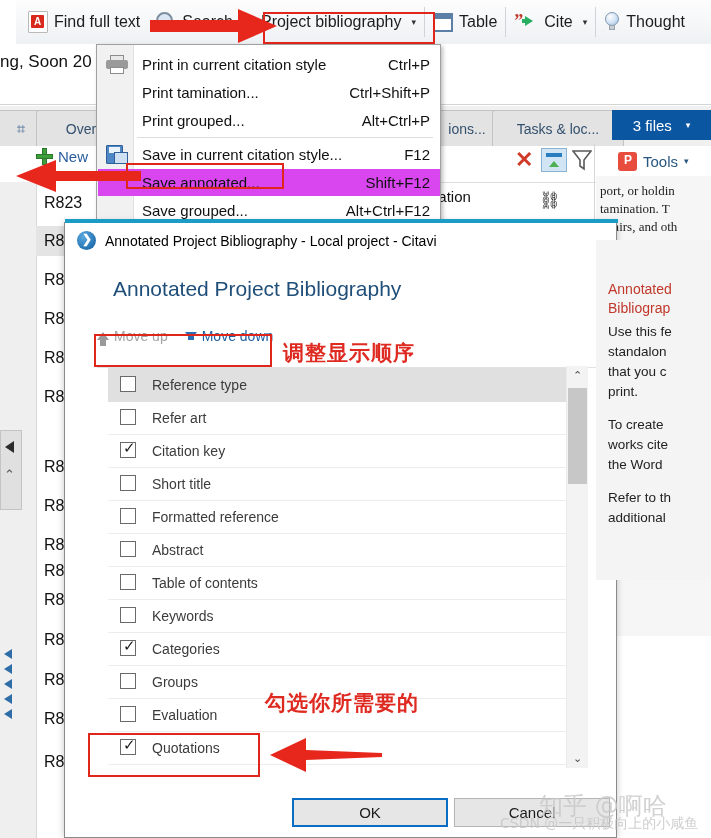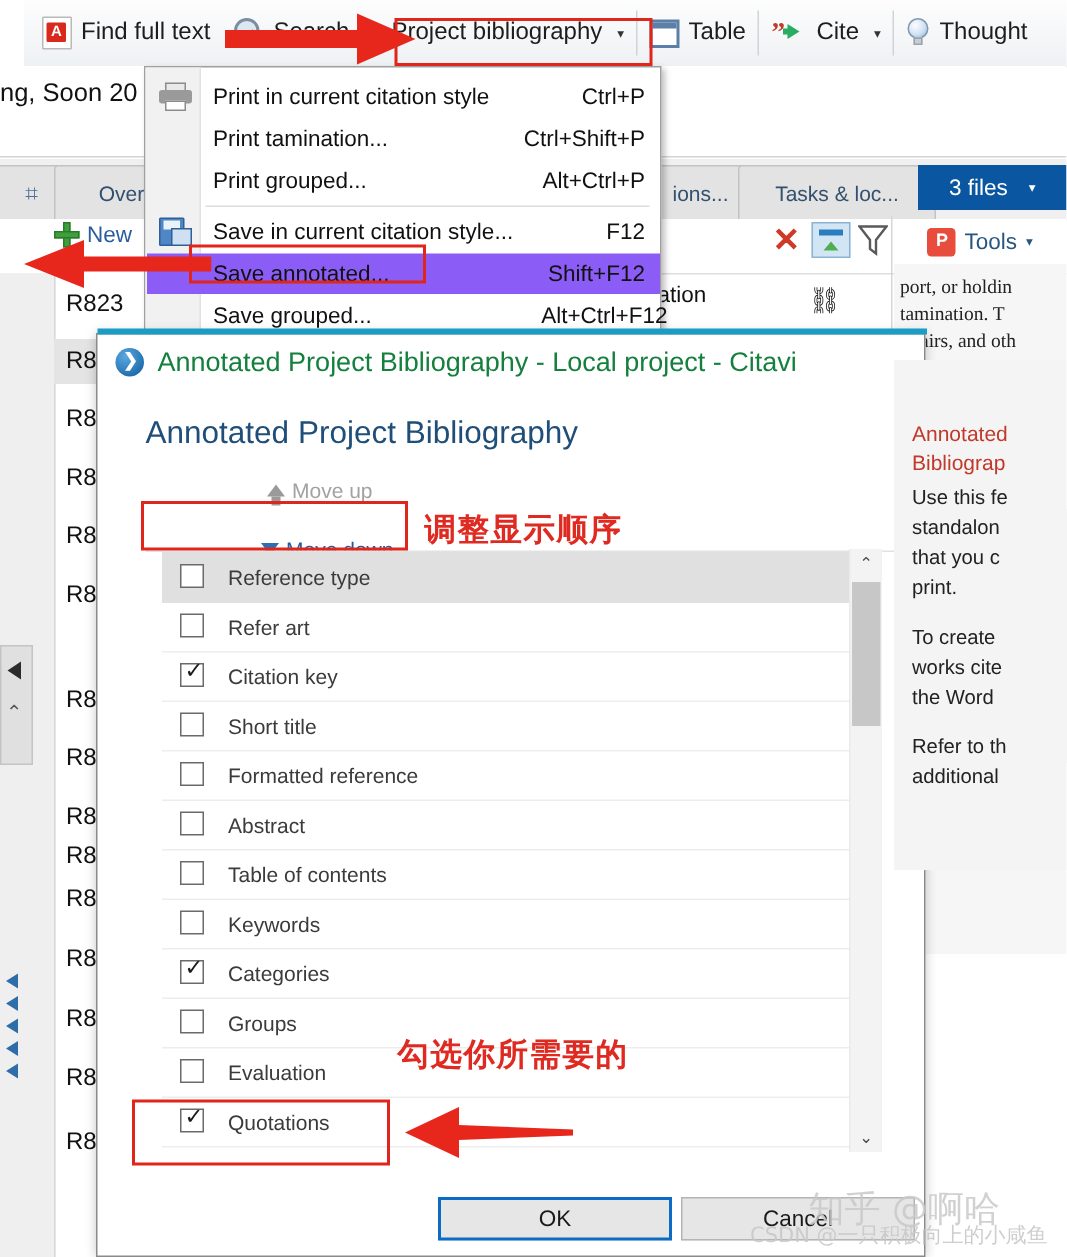--- a/index.html
+++ b/index.html
@@ -115,45 +115,45 @@
   
   #menu{
     position:absolute;left:96px;top:44px;width:345px;height:178px;
     background:#ffffff;border:1px solid #a0a0a0;box-shadow:2px 2px 4px rgba(0,0,0,.25);
     box-sizing:border-box;
   }
   #menu-gutter{position:absolute;left:0;top:0;width:36px;height:100%;background:#f1f1f1;border-right:1px solid #e1e1e1;}
   .mi{position:absolute;left:1px;width:342px;height:27px;display:flex;align-items:center;font-size:15px;color:#111;}
   .mi .mlbl{position:absolute;left:44px;}
   .mi .mkey{position:absolute;right:10px;color:#111;}
-  .mi.hl{background:#8b5cf6;}
+  .mi.hl{background:#d946ef;}
   .msep{position:absolute;left:40px;width:296px;height:1px;background:#dcdcdc;}
   .ic-print{position:absolute;left:8px;width:22px;height:19px;}
   .ic-print .body{position:absolute;left:0;top:5px;width:22px;height:9px;background:#9a9a9a;border-radius:2px;}
   .ic-print .top{position:absolute;left:4px;top:0;width:14px;height:6px;background:#e9e9e9;border:1px solid #8c8c8c;box-sizing:border-box;}
   .ic-print .out{position:absolute;left:4px;top:12px;width:14px;height:7px;background:#fff;border:1px solid #8c8c8c;box-sizing:border-box;}
   .ic-save{position:absolute;left:8px;width:22px;height:20px;}
   .ic-save .d{position:absolute;left:0;top:0;width:17px;height:19px;background:#4f86c6;border:1px solid #2e5f96;box-sizing:border-box;border-radius:1px;}
   .ic-save .w{position:absolute;left:3px;top:2px;width:11px;height:6px;background:#eaf2fa;}
   .ic-save .p{position:absolute;left:8px;top:7px;width:14px;height:12px;background:#cfe0f2;border:1px solid #2e5f96;box-sizing:border-box;}
 
   
   #dialog{
     position:absolute;left:64px;top:222px;width:553px;height:616px;
     background:#ffffff;border:1px solid #8a8a8a;box-sizing:border-box;
     box-shadow:0 0 7px rgba(0,0,0,.22);
   }
   #dlg-accent{position:absolute;left:0;top:-4px;width:553px;height:4px;background:#1a9cc4;}
-  #dlg-title{position:absolute;left:12px;top:8px;display:flex;align-items:center;gap:9px;font-size:18px;color:#15803d;}
+  #dlg-title{position:absolute;left:12px;top:8px;display:flex;align-items:center;gap:9px;font-size:14px;color:#000000;}
   .ic-citavi{width:19px;height:19px;border-radius:50%;background:radial-gradient(circle at 35% 30%,#5aa8e0,#0d5a9c);position:relative;}
   .ic-citavi::after{content:"❯";position:absolute;left:5px;top:1px;color:#fff;font-size:12px;font-weight:bold;}
 
-  #dlg-heading{position:absolute;left:32px;top:54px;font-size:21px;color:#1f4e79;}
-
-  #movebar{position:absolute;left:32px;top:96px;width:232px;height:34px;display:flex;align-items:center;gap:23px;flex-direction:column;}
+  #dlg-heading{position:absolute;left:48px;top:54px;font-size:21px;color:#1f4e79;}
+
+  #movebar{position:absolute;left:32px;top:96px;width:232px;height:34px;display:flex;align-items:center;gap:7px;}
   .mv{display:flex;align-items:center;gap:5px;font-size:14px;}
   .mv.dis{color:#a2a2a2;}
   .mv.en{color:#1f5fa0;}
   .arrowup{width:0;height:0;border-left:6px solid transparent;border-right:6px solid transparent;border-bottom:8px solid #9a9a9a;position:relative;}
   .arrowup::after{content:"";position:absolute;left:-3px;top:8px;width:6px;height:6px;background:#9a9a9a;}
   .arrowdn{width:0;height:0;border-left:6px solid transparent;border-right:6px solid transparent;border-top:8px solid #2d6fb3;position:relative;}
   .arrowdn::after{content:"";position:absolute;left:-3px;top:-6px;width:6px;height:6px;background:#2d6fb3;}
 
   #listbox{position:absolute;left:32px;top:144px;width:500px;height:400px;background:#fff;border-top:1px solid #e2e2e2;}
   .crow{position:absolute;left:0;width:468px;height:33px;display:flex;align-items:center;border-bottom:1px solid #ededed;margin-left:11px;}
@@ -359,21 +359,21 @@
           <span class="w"></span>
           <span class="p"></span>
         </span>
         <span class="mlbl">Save in current citation style...</span>
         <span class="mkey">F12</span>
       </div>
       <div class="mi hl" style="top: 124px;">
         <span class="mlbl">Save annotated...</span>
         <span class="mkey">Shift+F12</span>
       </div>
-      <div class="mi" style="top: 152px; padding-left: 15px;">
+      <div class="mi" style="top: 152px;">
         <span class="mlbl">Save grouped...</span>
         <span class="mkey">Alt+Ctrl+F12</span>
       </div>
     </div>
 <div class="msep" style="top: 92px;"></div>
   </div>
 
 <div id="dialog">
   <div id="dlg-accent"></div>
   <div id="dlg-title">

